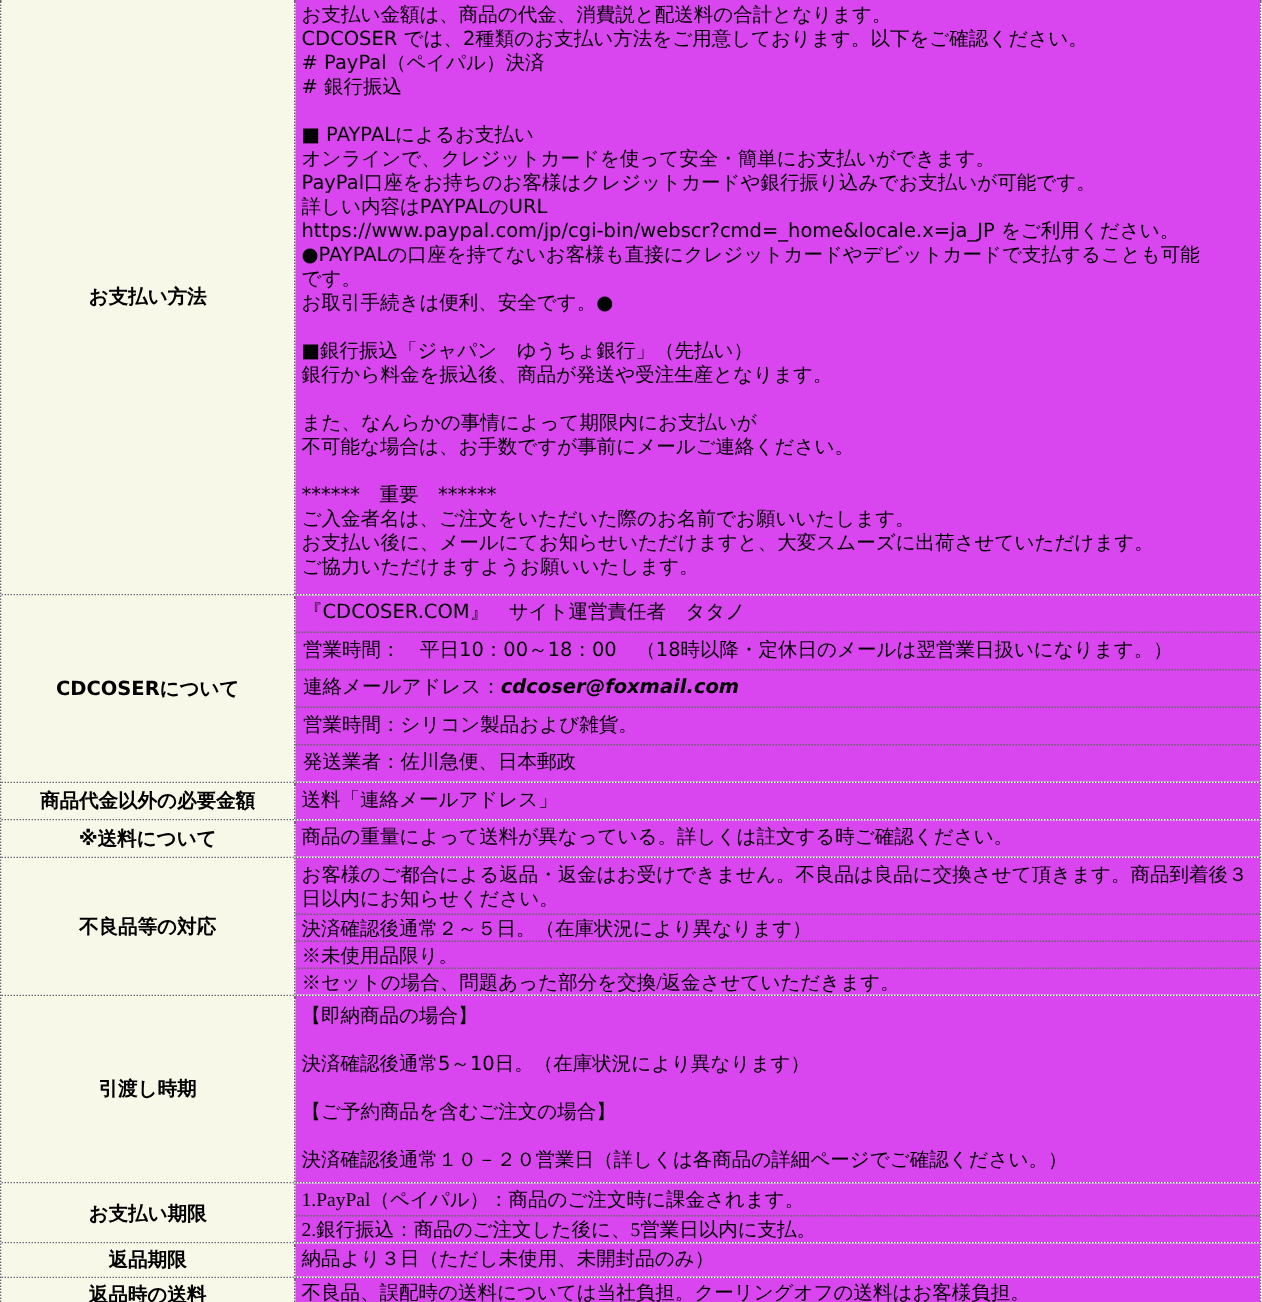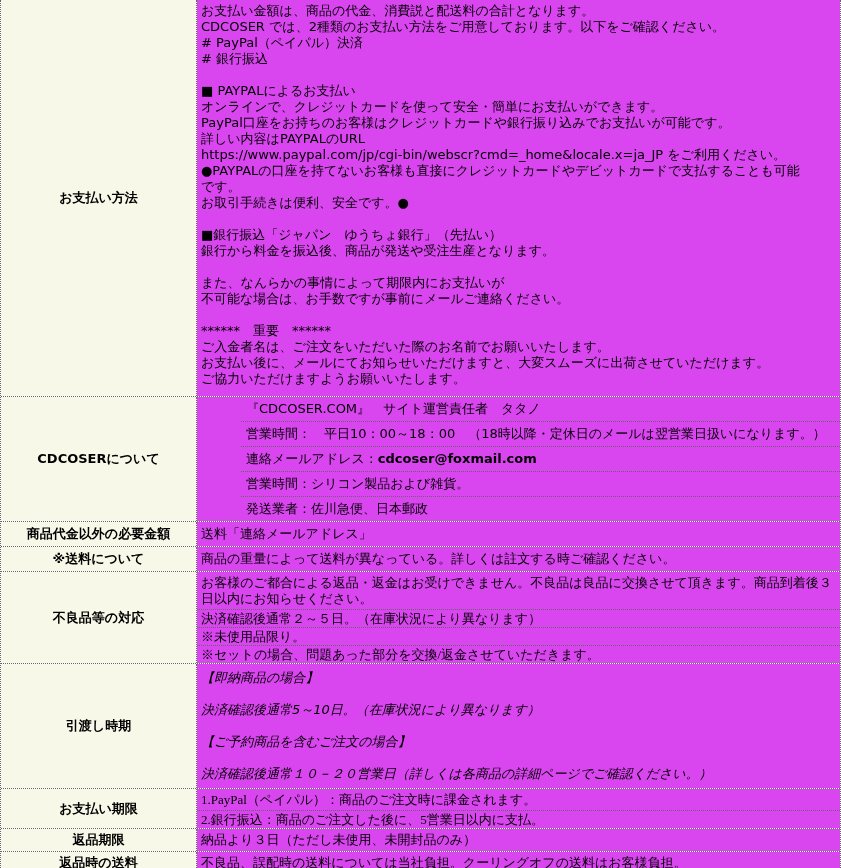--- a/index.html
+++ b/index.html
@@ -4,28 +4,28 @@
 <style>
   html,body{margin:0;padding:0;background:#ffffff;}
   body{font-family:"DejaVu Sans",sans-serif;font-size:13px;color:#000000;}
   .tbl{width:841px;box-sizing:border-box;border-left:1px dotted #666;border-right:1px dotted #666;border-bottom:2px solid #000;}
   .row{display:flex;border-top:1px dotted #666;align-items:stretch;}
   .row:first-child{border-top:none;}
   .hd{width:196px;min-width:196px;box-sizing:border-box;background:#F8F8E8;border-right:1px dotted #666;
       display:flex;align-items:center;justify-content:center;text-align:center;font-weight:bold;padding:2px;}
   .ct{flex:1;min-width:0;background:#d946ef;display:flex;flex-direction:column;}
   .ml{white-space:pre-wrap;line-height:16px;padding:3px 4px 9px 4px;word-break:break-all;}
-  .ml2{white-space:pre-wrap;line-height:16px;padding:6px 4px;word-break:break-all;font-style:italic;}
-  .sub{border-top:1px dotted #666;line-height:16px;padding:4px 5px;min-height:16px;margin-left:44px;}
+  .ml2{white-space:pre-wrap;line-height:16px;padding:6px 4px;word-break:break-all;}
+  .sub{border-top:1px dotted #666;line-height:16px;padding:4px 5px;min-height:16px;}
   .sub:first-child{border-top:none;}
   .sub-tight{border-top:1px dotted #666;line-height:16px;padding:1px 4px 0 4px;min-height:16px;word-break:break-all;font-family:Liberation Serif, serif;}
   .sub-tight:first-child{border-top:none;padding-top:3px;padding-bottom:2px;}
   .single{line-height:16px;padding:4px 4px;display:flex;align-items:center;}
   .single-sm{line-height:16px;padding:3px 4px;display:flex;align-items:center;}
-  .bold{font-weight:bold;}
+  .bold{font-weight:bold;font-style:italic;}
 </style>
 </head>
 <body>
 
 <div class="tbl">
 
   <div class="row">
     <div class="hd">お支払い方法</div>
     <div class="ct">
       <div class="ml">お支払い金額は、商品の代金、消費説と配送料の合計となります。

